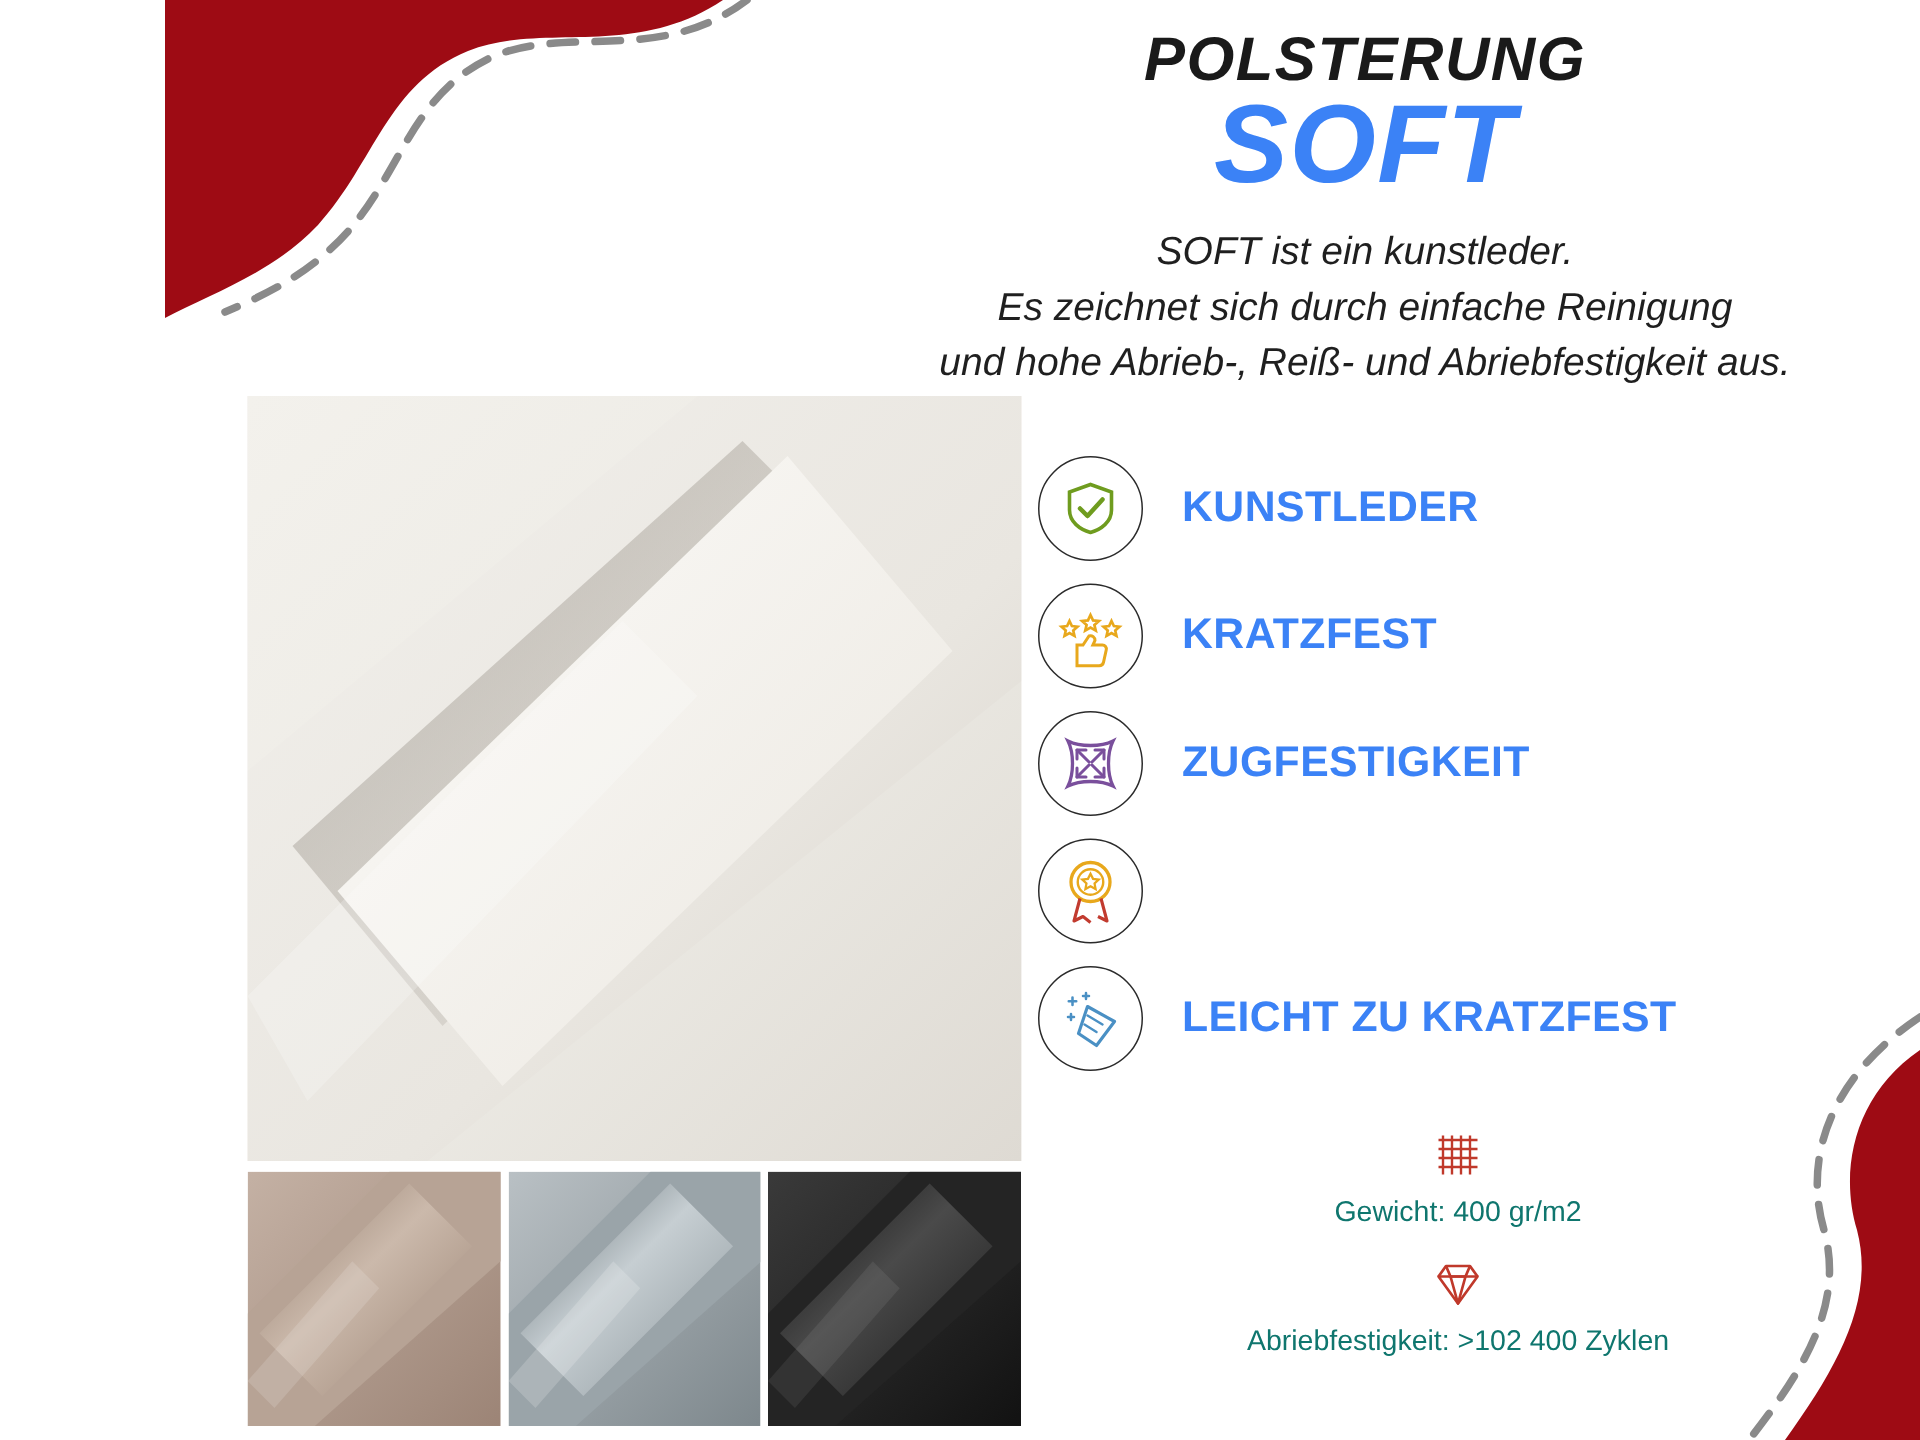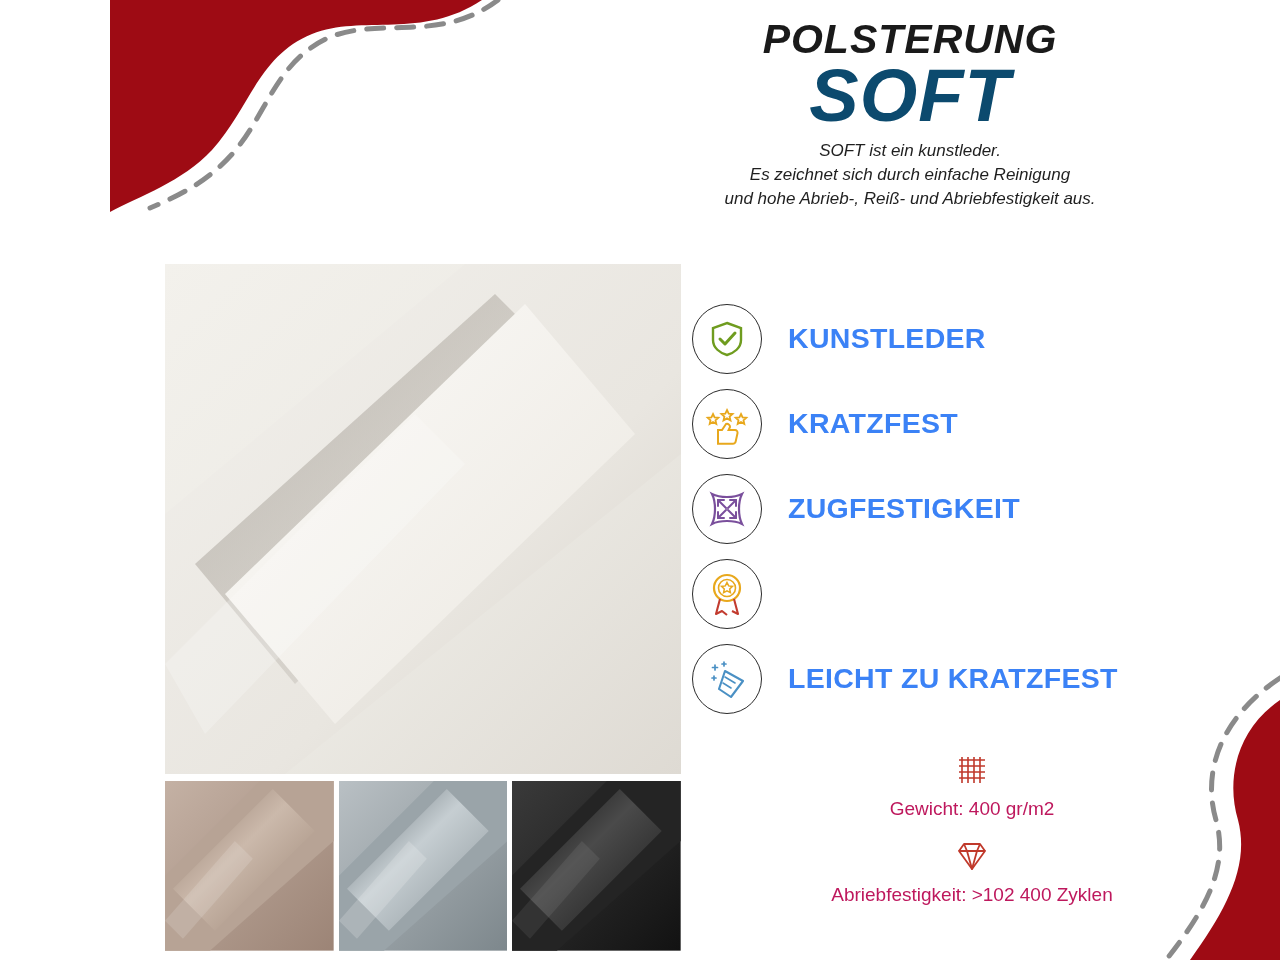--- a/index.html
+++ b/index.html
@@ -29,27 +29,27 @@
     font-size: 41px;
     font-weight: bold;
     letter-spacing: 1px;
     color: #1a1a1a;
     line-height: 1.05;
   }
   .title-sub {
     font-size: 74px;
     font-weight: bold;
     letter-spacing: 1px;
-    color: #0c4a6e;
+    color: #3b82f6;
     line-height: 1.0;
     margin-top: -2px;
   }
   .desc {
-    margin-top: 6px;
-    font-size: 17px;
+    margin-top: 16px;
+    font-size: 26px;
     color: #1f1f1f;
     line-height: 1.42;
   }
 
   
   .swatch-main {
     position: absolute;
     left: 165px;
     top: 264px;
     width: 516px;
@@ -123,21 +123,21 @@
   }
   .spec-icon {
     height: 44px;
     display: flex;
     align-items: center;
     justify-content: center;
   }
   .spec-text {
     margin-top: 6px;
     font-size: 19px;
-    color: #be185d;
+    color: #0f766e;
     font-weight: normal;
   }
 </style>
 </head>
 <body>
 
 <svg class="deco" id="deco-top" viewBox="0 0 560 230">
   <path d="M0,0 L420,0 C360,40 300,14 250,34 C196,56 188,108 150,150 C120,182 78,196 48,212 L48,0 Z" fill="#9e0b14" transform="translate(-48,0)"></path>
   <path d="M388,0 C330,44 268,16 218,38 C166,62 158,112 124,152 C98,182 68,196 40,208" fill="none" stroke="#8a8a8a" stroke-width="5" stroke-dasharray="17 13" stroke-linecap="round"></path>
 </svg>

